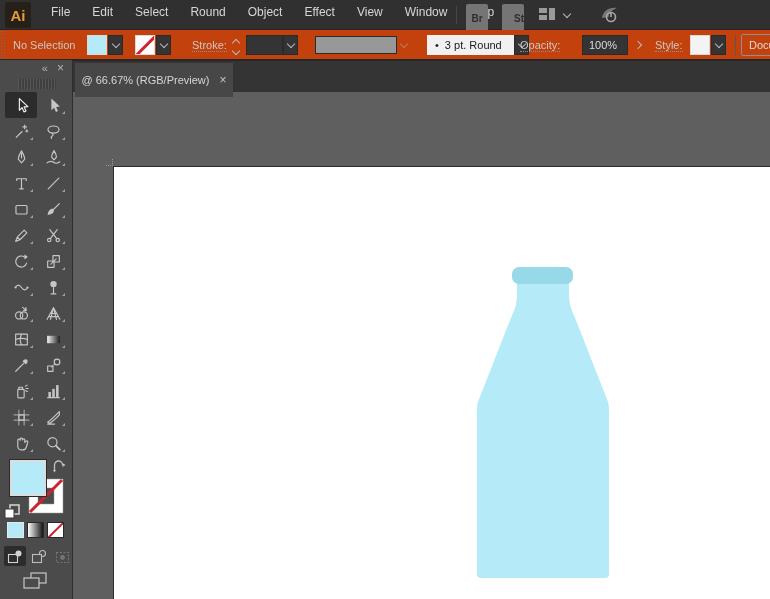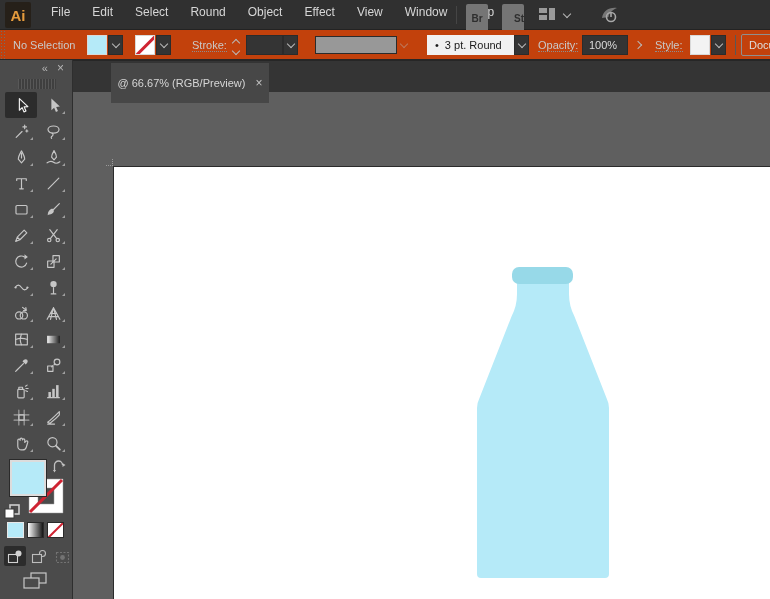--- a/index.html
+++ b/index.html
@@ -17,21 +17,21 @@
   .ws-icon { position:absolute; left:538px; top:7px; }
   .chev { display:inline-block; width:6px; height:6px; border-right:1.5px solid #b9b9b9; border-bottom:1.5px solid #b9b9b9; transform:rotate(45deg); }
   .ws-chev { position:absolute; left:564px; top:11px; }
   .gpu-icon { position:absolute; left:598px; top:4px; }
 
   
   .controlbar { position:absolute; left:0; top:30px; width:770px; height:30px; background:#c2410c; border-bottom:1px solid #272727; z-index:10; }
   .grip { position:absolute; left:0; top:0; width:7px; height:30px; background-image:radial-gradient(#6e6e6e 30%, transparent 32%); background-size:3px 3px; cursor:grab; }
   .cb-label { position:absolute; top:9px; font-size:11px; color:#c9c9c9; }
   .cb-link { border-bottom:1px dotted #8d8d8d; cursor:pointer; }
-  .lbl-status { left:13px; } .lbl-stroke { left:192px; } .lbl-opacity { left:538px; } .lbl-style { left:655px; }
+  .lbl-status { left:13px; } .lbl-stroke { left:192px; } .lbl-opacity { left:520px; } .lbl-style { left:655px; }
   .swatch { position:absolute; top:5px; width:20px; height:20px; border:1px solid #d9d9d9; cursor:pointer; }
   .sw-fill { left:87px; background:#b5eaf8; }
   .sw-stroke { left:135px; background:#fff; overflow:hidden; }
   .slash { position:absolute; left:-3px; top:8px; width:26px; height:2.5px; background:#cf2332; transform:rotate(-45deg); }
   .chevwell { position:absolute; top:5px; width:15px; height:20px; background:#343434; border:1px solid #2b2b2b; display:flex; align-items:center; justify-content:center; cursor:pointer; }
   .chevwell .chev { margin-top:-3px; }
   .cw-fill { left:108px; } .cw-stroke { left:156px; } .cw-weight { left:283px; } .cw-brush { left:514px; } .cw-style { left:711px; }
   .stepper { position:absolute; left:229px; top:5px; width:13px; height:20px; display:flex; flex-direction:column; align-items:center; justify-content:center; gap:2px; cursor:pointer; }
   .chev-up { transform:rotate(-135deg); margin-top:3px; }
   .dd-weight { position:absolute; left:246px; top:5px; width:37px; height:20px; background:#343434; border:1px solid #2b2b2b; cursor:pointer; }
@@ -40,21 +40,21 @@
   .brushcombo { position:absolute; left:427px; top:5px; width:87px; height:20px; background:#f1f1f1; display:flex; align-items:center; gap:6px; padding-left:8px; font-size:11px; color:#1a1a1a; cursor:pointer; }
   .opacityfield { position:absolute; left:582px; top:5px; width:46px; height:20px; background:#343434; border:1px solid #2b2b2b; font-size:11px; color:#dcdcdc; display:flex; align-items:center; padding-left:6px; cursor:text; }
   .arrowbtn { position:absolute; left:631px; top:5px; width:14px; height:20px; display:flex; align-items:center; justify-content:center; cursor:pointer; }
   .chev-right { transform:rotate(-45deg); }
   .sw-style { left:690px; background:#f3f3f3; }
   .cb-sep { position:absolute; left:735px; top:5px; width:1px; height:20px; background:#585858; }
   .docbtn { position:absolute; left:741px; top:4px; height:22px; width:46px; background:transparent; border:1px solid #8f8f8f; border-radius:2px; color:#dedede; font-size:11px; font-family:"Liberation Sans",sans-serif; text-align:left; padding-left:7px; cursor:pointer; }
 
   
   .tabbar { position:absolute; left:0; top:60px; width:770px; height:32px; background:#343434; border-top:1px solid #262626; z-index:5; }
-  .doctab { position:absolute; left:75px; top:2px; height:40px; width:158px; background:#474747; display:flex; align-items:center; justify-content:center; gap:10px; cursor:pointer;margin-left:36px; }
+  .doctab { position:absolute; left:75px; top:2px; height:34px; width:158px; background:#474747; display:flex; align-items:center; justify-content:center; gap:10px; cursor:pointer; }
   .doctab .title { font-size:11px; color:#d6d6d6; }
   .tabclose { font-size:12px; color:#c4c4c4; cursor:pointer; line-height:1; }
 
   
   .canvas { position:absolute; left:73px; top:92px; width:697px; height:507px; background:#5f5f5f; }
   .artboard { position:absolute; left:40px; top:74px; width:657px; height:433px; background:#ffffff; border-left:1px solid #2b2b2b; border-top:1px solid #2b2b2b; }
   .corner-mark { position:absolute; left:-8px; top:-8px; width:7px; height:7px; border-right:1px dotted #9a9a9a; border-bottom:1px dotted #9a9a9a; }
   .bottle-svg { position:absolute; left:0; top:0; }
 
   

